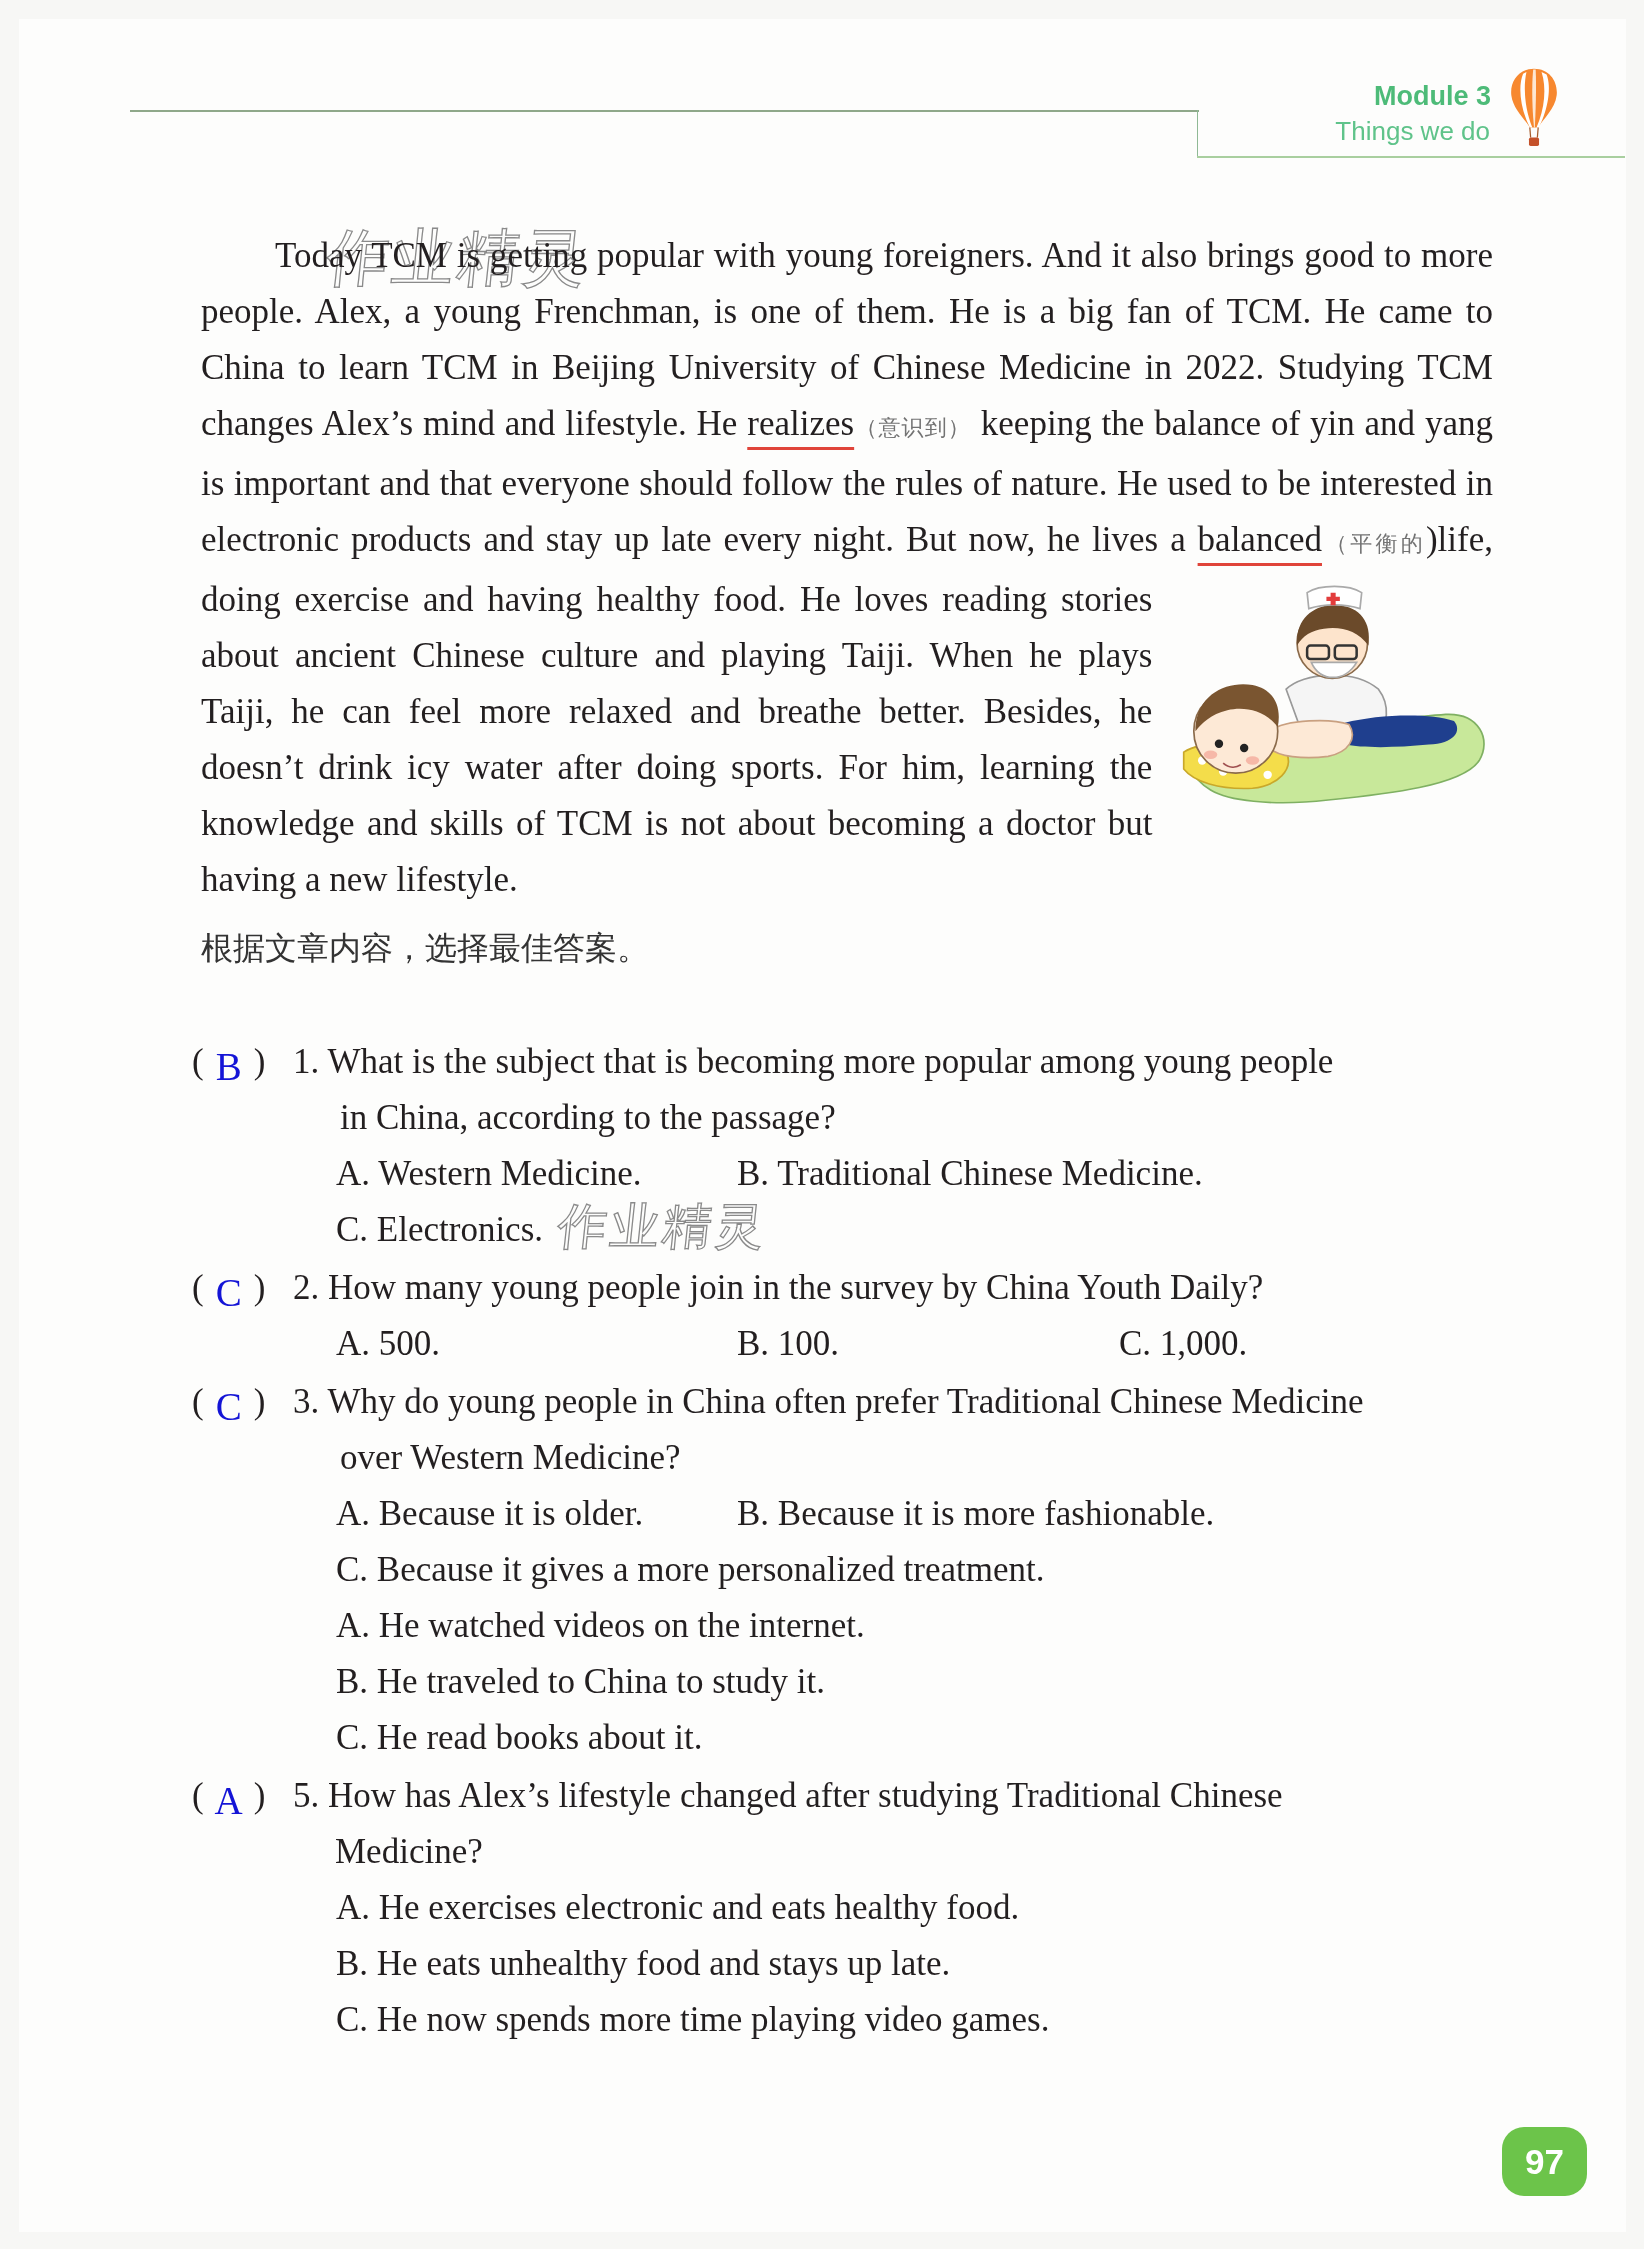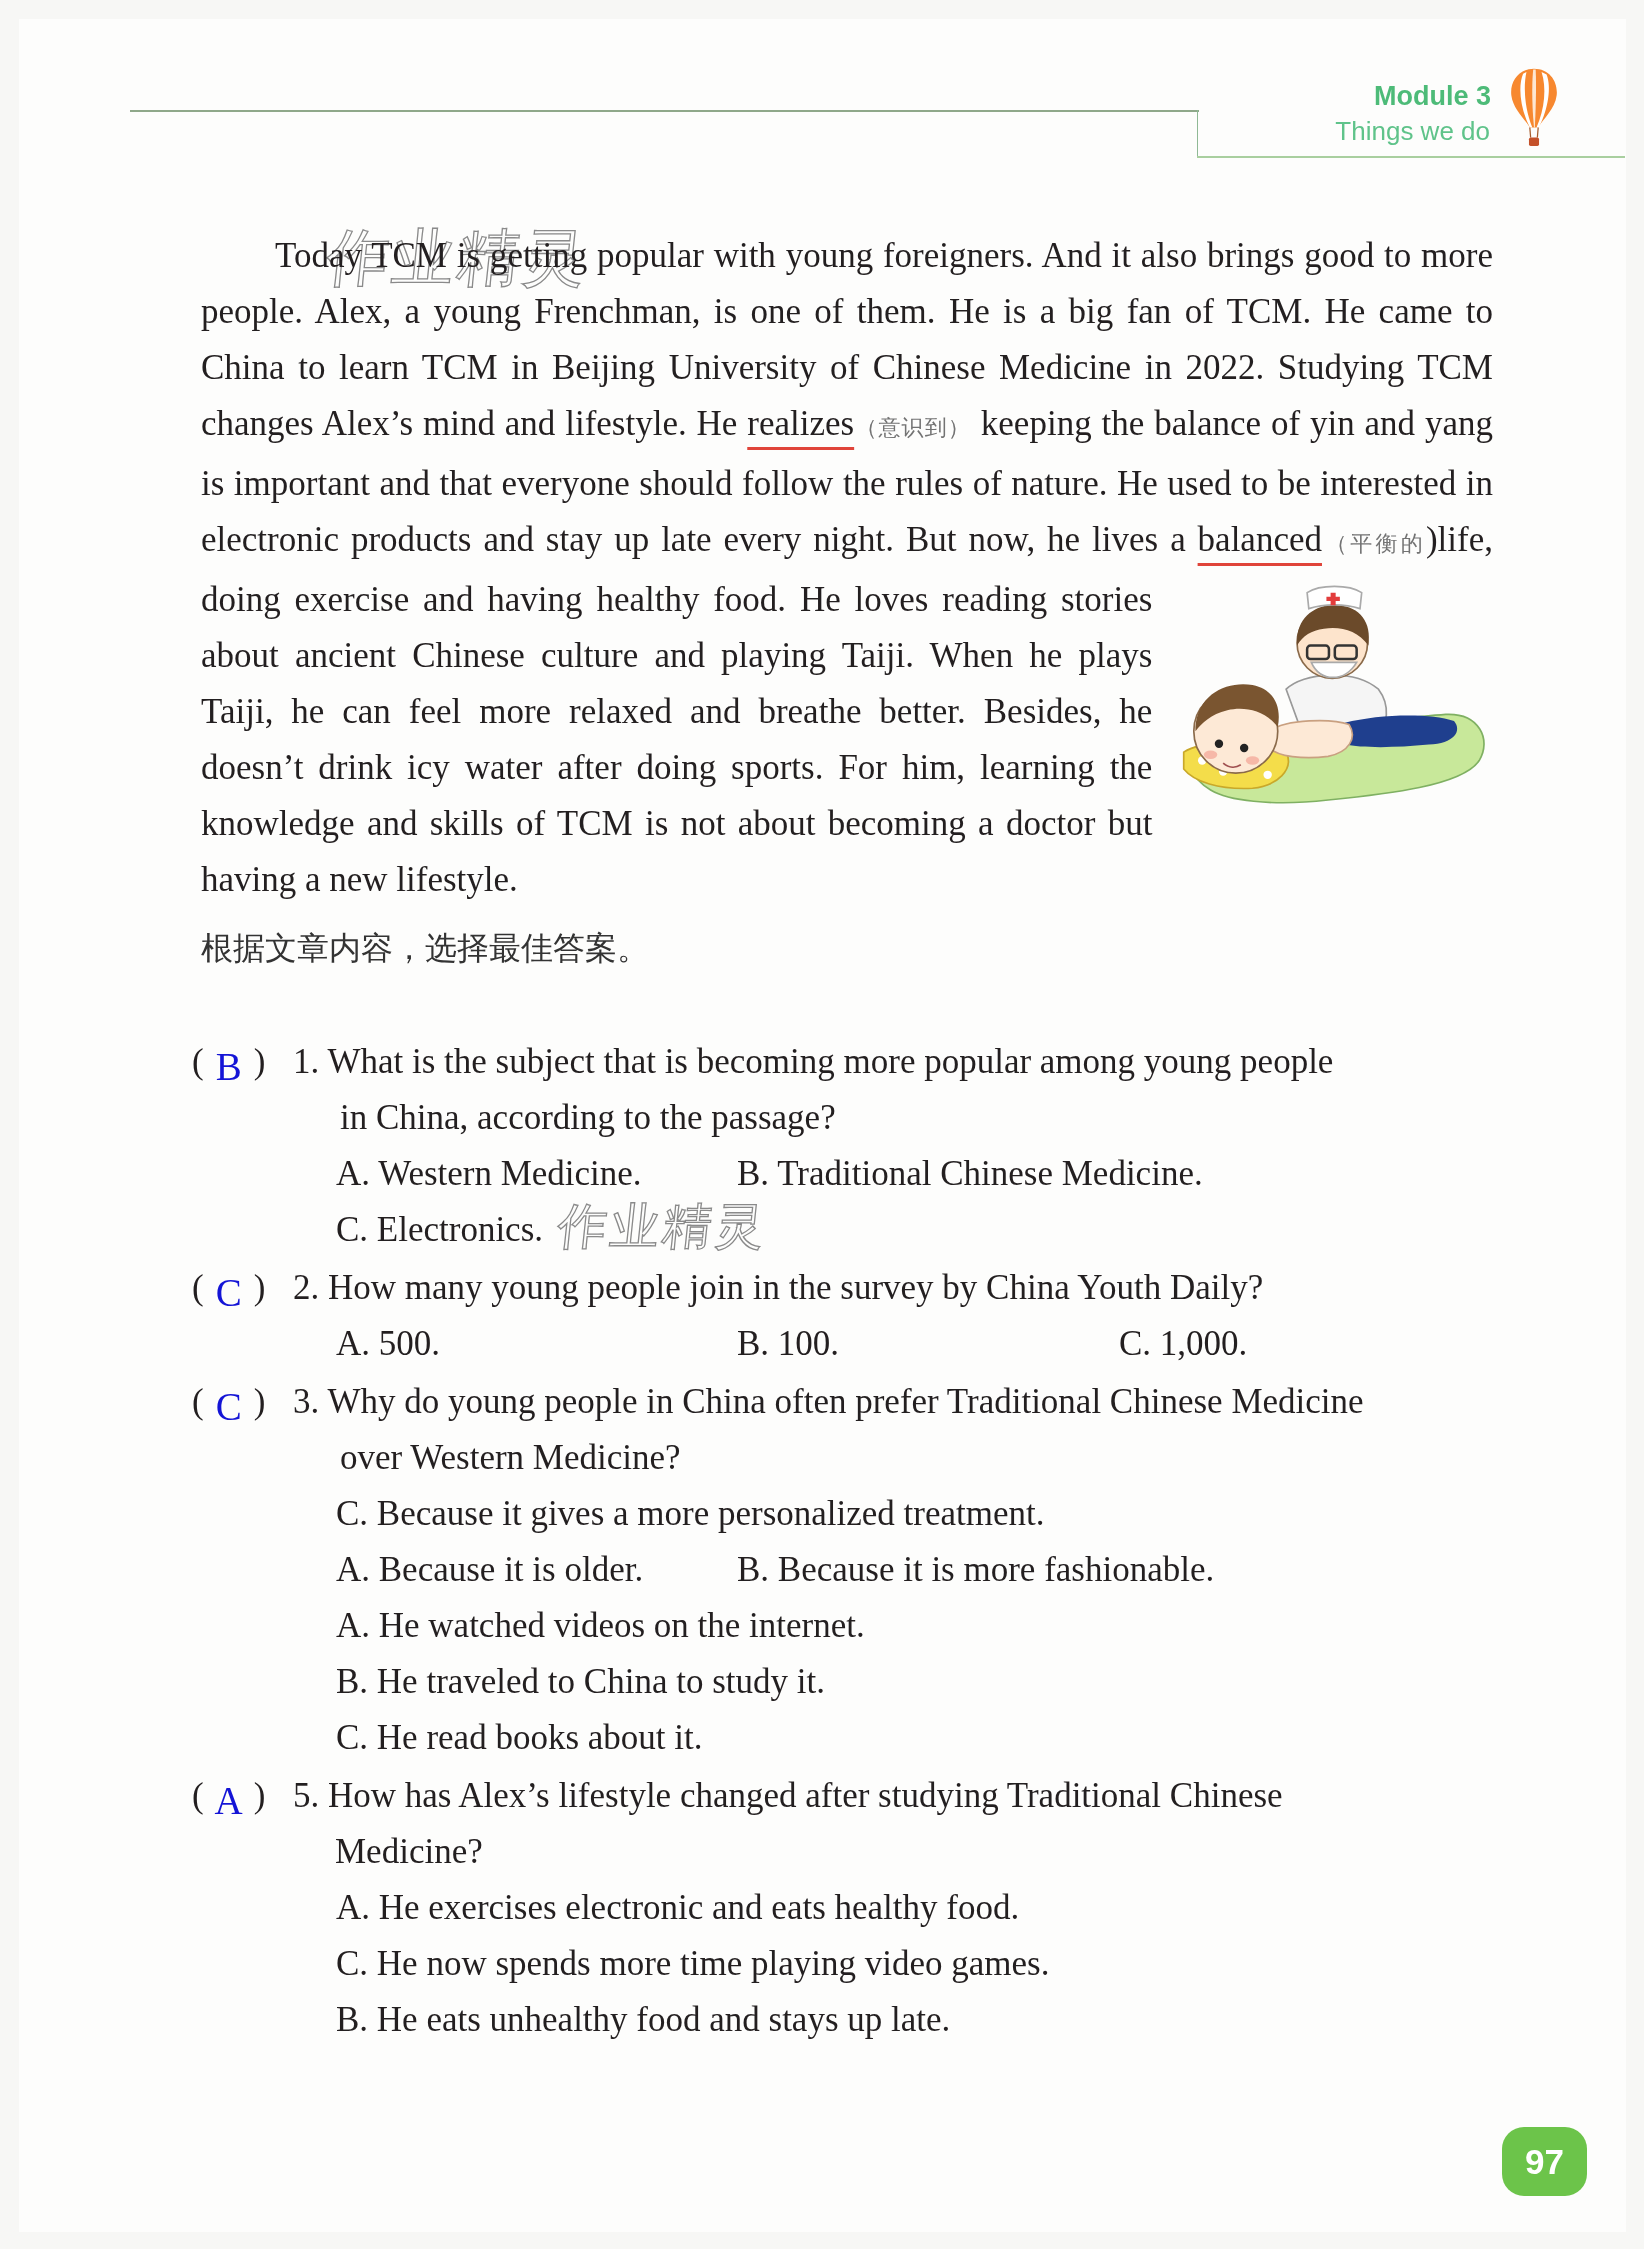--- a/index.html
+++ b/index.html
@@ -193,27 +193,27 @@
         <span class="opt">B. 100.</span>
         <span class="opt">C. 1,000.</span>
       </div>
     </div>
   </div>
 
   <div>
     <div class="q-head"><span class="q-paren">(<span class="answer">C</span>)</span><span class="q-num">3.</span> <span class="q-text">Why do young people in China often prefer Traditional Chinese Medicine</span></div>
     <div class="q-cont">over Western Medicine?</div>
     <div class="opts">
-      <div class="opt-row">
-        <span class="opt">C. Because it gives a more personalized treatment.</span>
-      </div>
       <div class="opt-row two">
         <span class="opt">A. Because it is older.</span>
         <span class="opt">B. Because it is more fashionable.</span>
       </div>
+      <div class="opt-row">
+        <span class="opt">C. Because it gives a more personalized treatment.</span>
+      </div>
     </div>
   </div>
 
   <div>
     <div class="opts">
       <div class="opt-row">
           <span class="opt">A. He watched videos on the internet.</span>
         </div>
       <div class="opt-row">
           <span class="opt">B. He traveled to China to study it.</span>
@@ -225,23 +225,23 @@
   </div>
 
   <div>
     <div class="q-head"><span class="q-paren">(<span class="answer">A</span>)</span><span class="q-num">5.</span> <span class="q-text">How has Alex’s lifestyle changed after studying Traditional Chinese</span></div>
     <div class="q-cont" style="padding-left:143px">Medicine?</div>
     <div class="opts">
       <div class="opt-row">
           <span class="opt">A. He exercises electronic and eats healthy food.</span>
         </div>
       <div class="opt-row">
+          <span class="opt">B. He eats unhealthy food and stays up late.</span>
+        </div>
+      <div class="opt-row">
           <span class="opt">C. He now spends more time playing video games.</span>
         </div>
-      <div class="opt-row">
-          <span class="opt">B. He eats unhealthy food and stays up late.</span>
-        </div>
     </div>
   </div>
 </div>
 
 <div class="page-num">97</div>
 
 
 </body></html>

